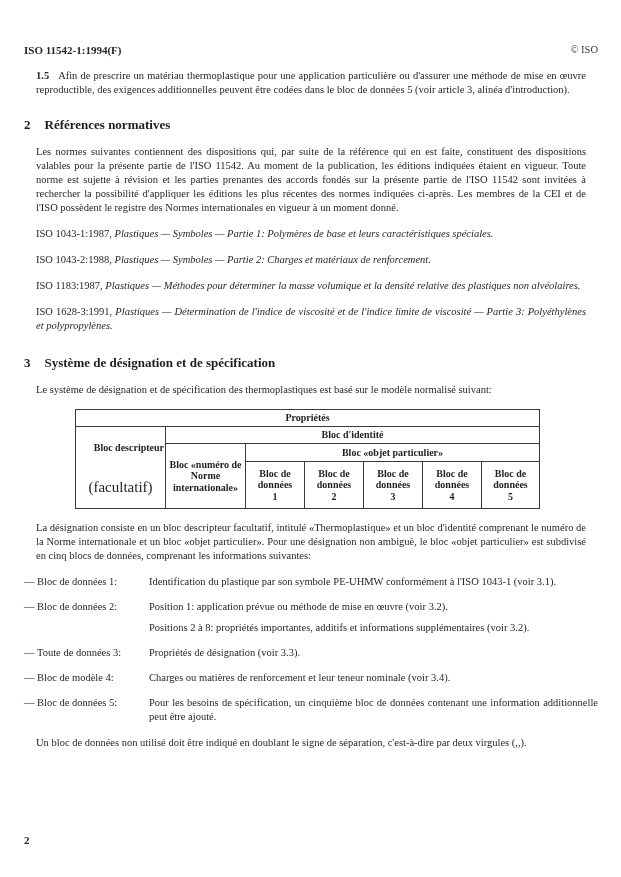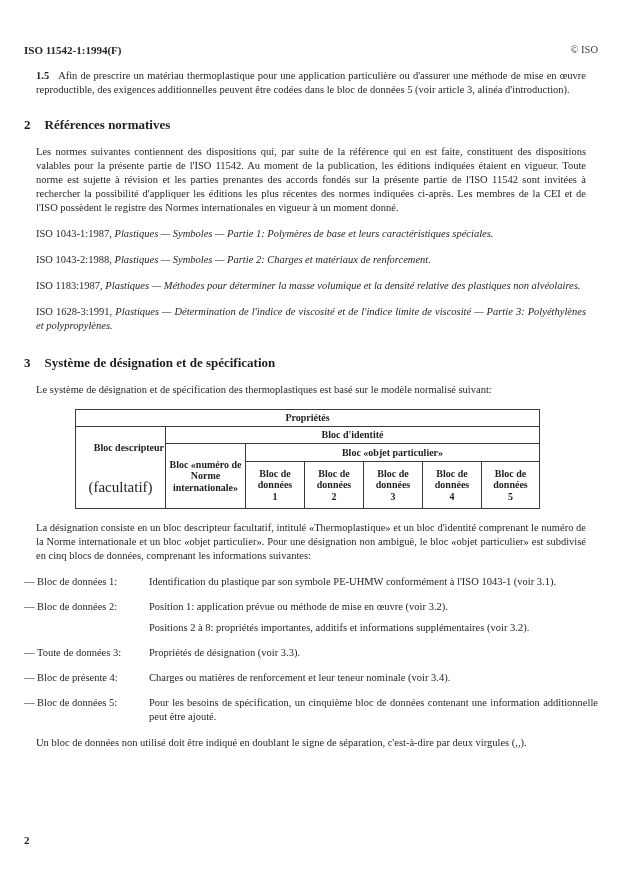--- a/index.html
+++ b/index.html
@@ -129,21 +129,21 @@
     </div>
     <div class="li">
       <span class="dash">—</span>
       <span class="lbl">Toute de données 3:</span>
       <div class="ltxt">
           <div>Propriétés de désignation (voir 3.3).</div>
         </div>
     </div>
     <div class="li">
       <span class="dash">—</span>
-      <span class="lbl">Bloc de présente 4:</span>
+      <span class="lbl">Bloc de modèle 4:</span>
       <div class="ltxt">
           <div>Charges ou matières de renforcement et leur teneur nominale (voir 3.4).</div>
         </div>
     </div>
     <div class="li">
       <span class="dash">—</span>
       <span class="lbl">Bloc de données 5:</span>
       <div class="ltxt">
           <div>Pour les besoins de spécification, un cinquième bloc de données contenant une information additionnelle peut être ajouté.</div>
         </div>

